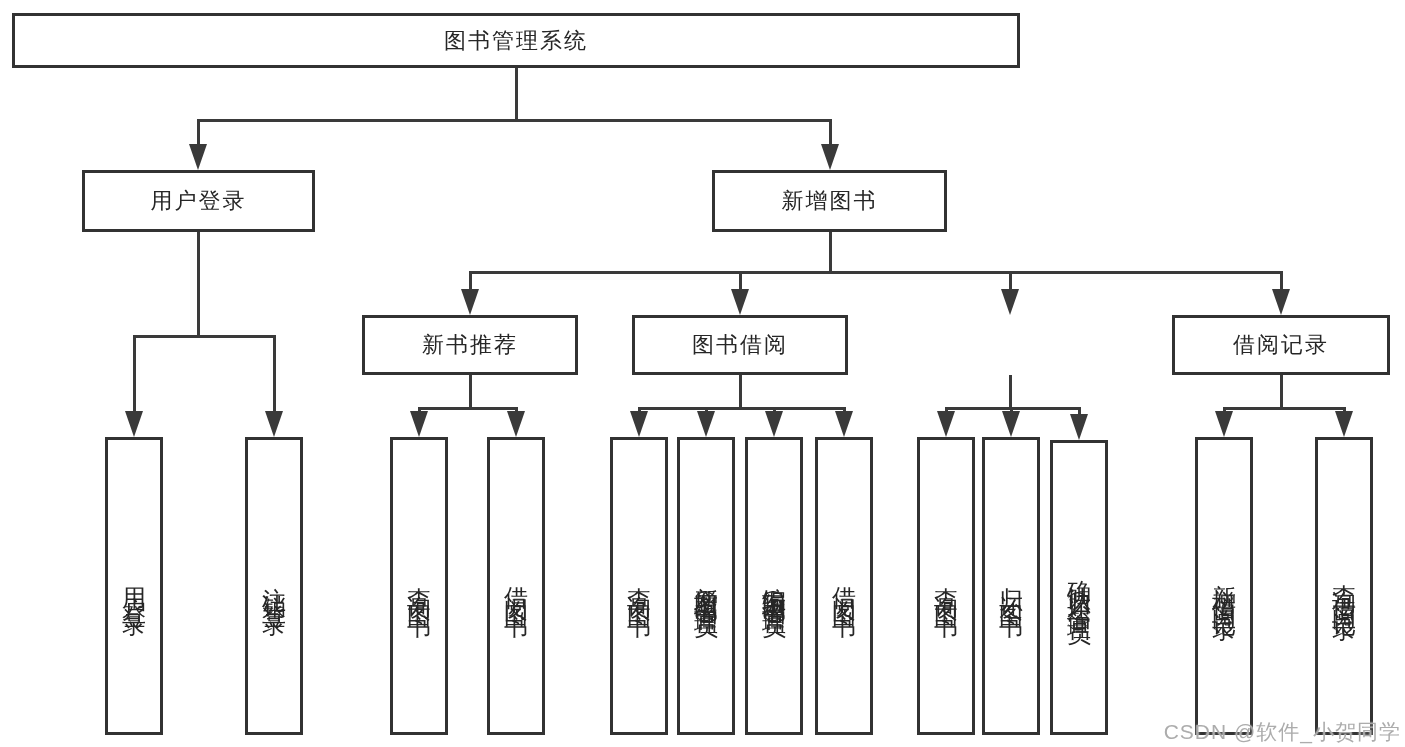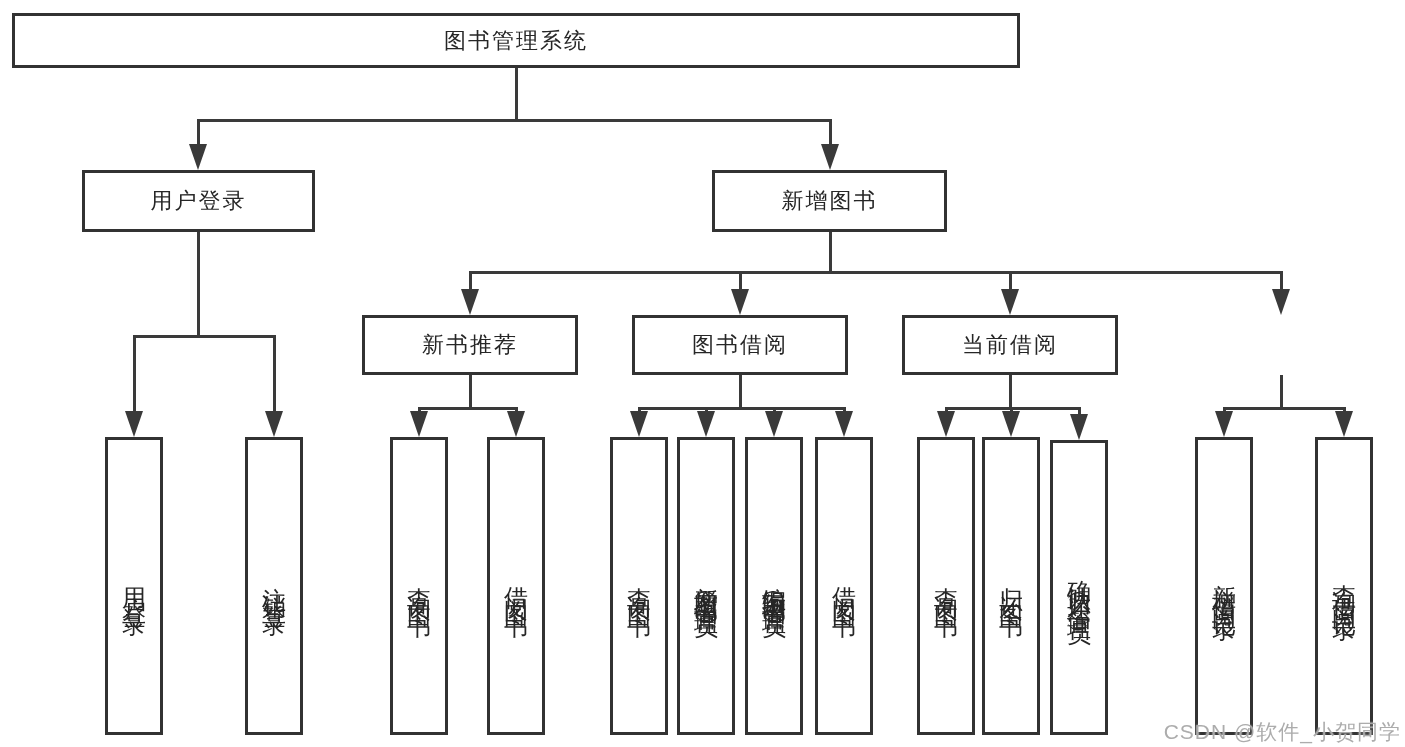--- a/index.html
+++ b/index.html
@@ -70,22 +70,22 @@
   <div class="box h" style="left:712px;top:170px;width:235px;height:62px">
     <span>新增图书</span>
   </div>
 
   <div class="box h" style="left:632px;top:315px;width:216px;height:60px">
     <span>图书借阅</span>
   </div>
   <div class="box h" style="left:362px;top:315px;width:216px;height:60px">
     <span>新书推荐</span>
   </div>
-  <div class="box h" style="left:902px;top:315px;width:216px;height:60px">
-    <span>当前借阅</span>
+  <div class="box h" style="left:1172px;top:315px;width:218px;height:60px">
+    <span>借阅记录</span>
   </div>
 
   <div class="box v" style="left:105px;top:437px;width:58px;height:298px">
     <span class="vt">用户登录</span>
   </div>
   <div class="box v" style="left:245px;top:437px;width:58px;height:298px">
     <span class="vt">注销登录</span>
   </div>
 
   <div class="box v" style="left:390px;top:437px;width:58px;height:298px">

